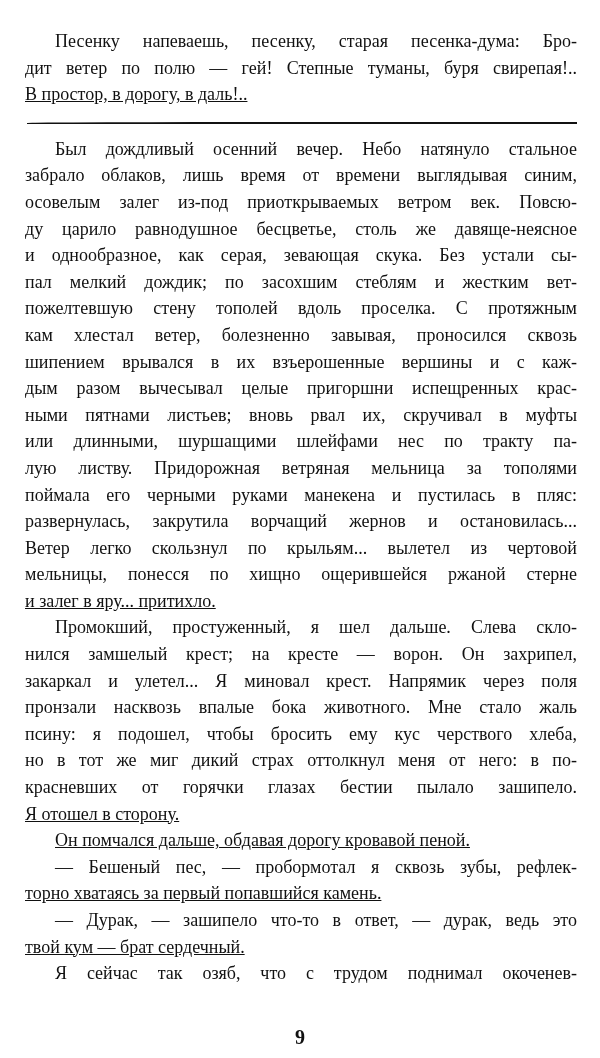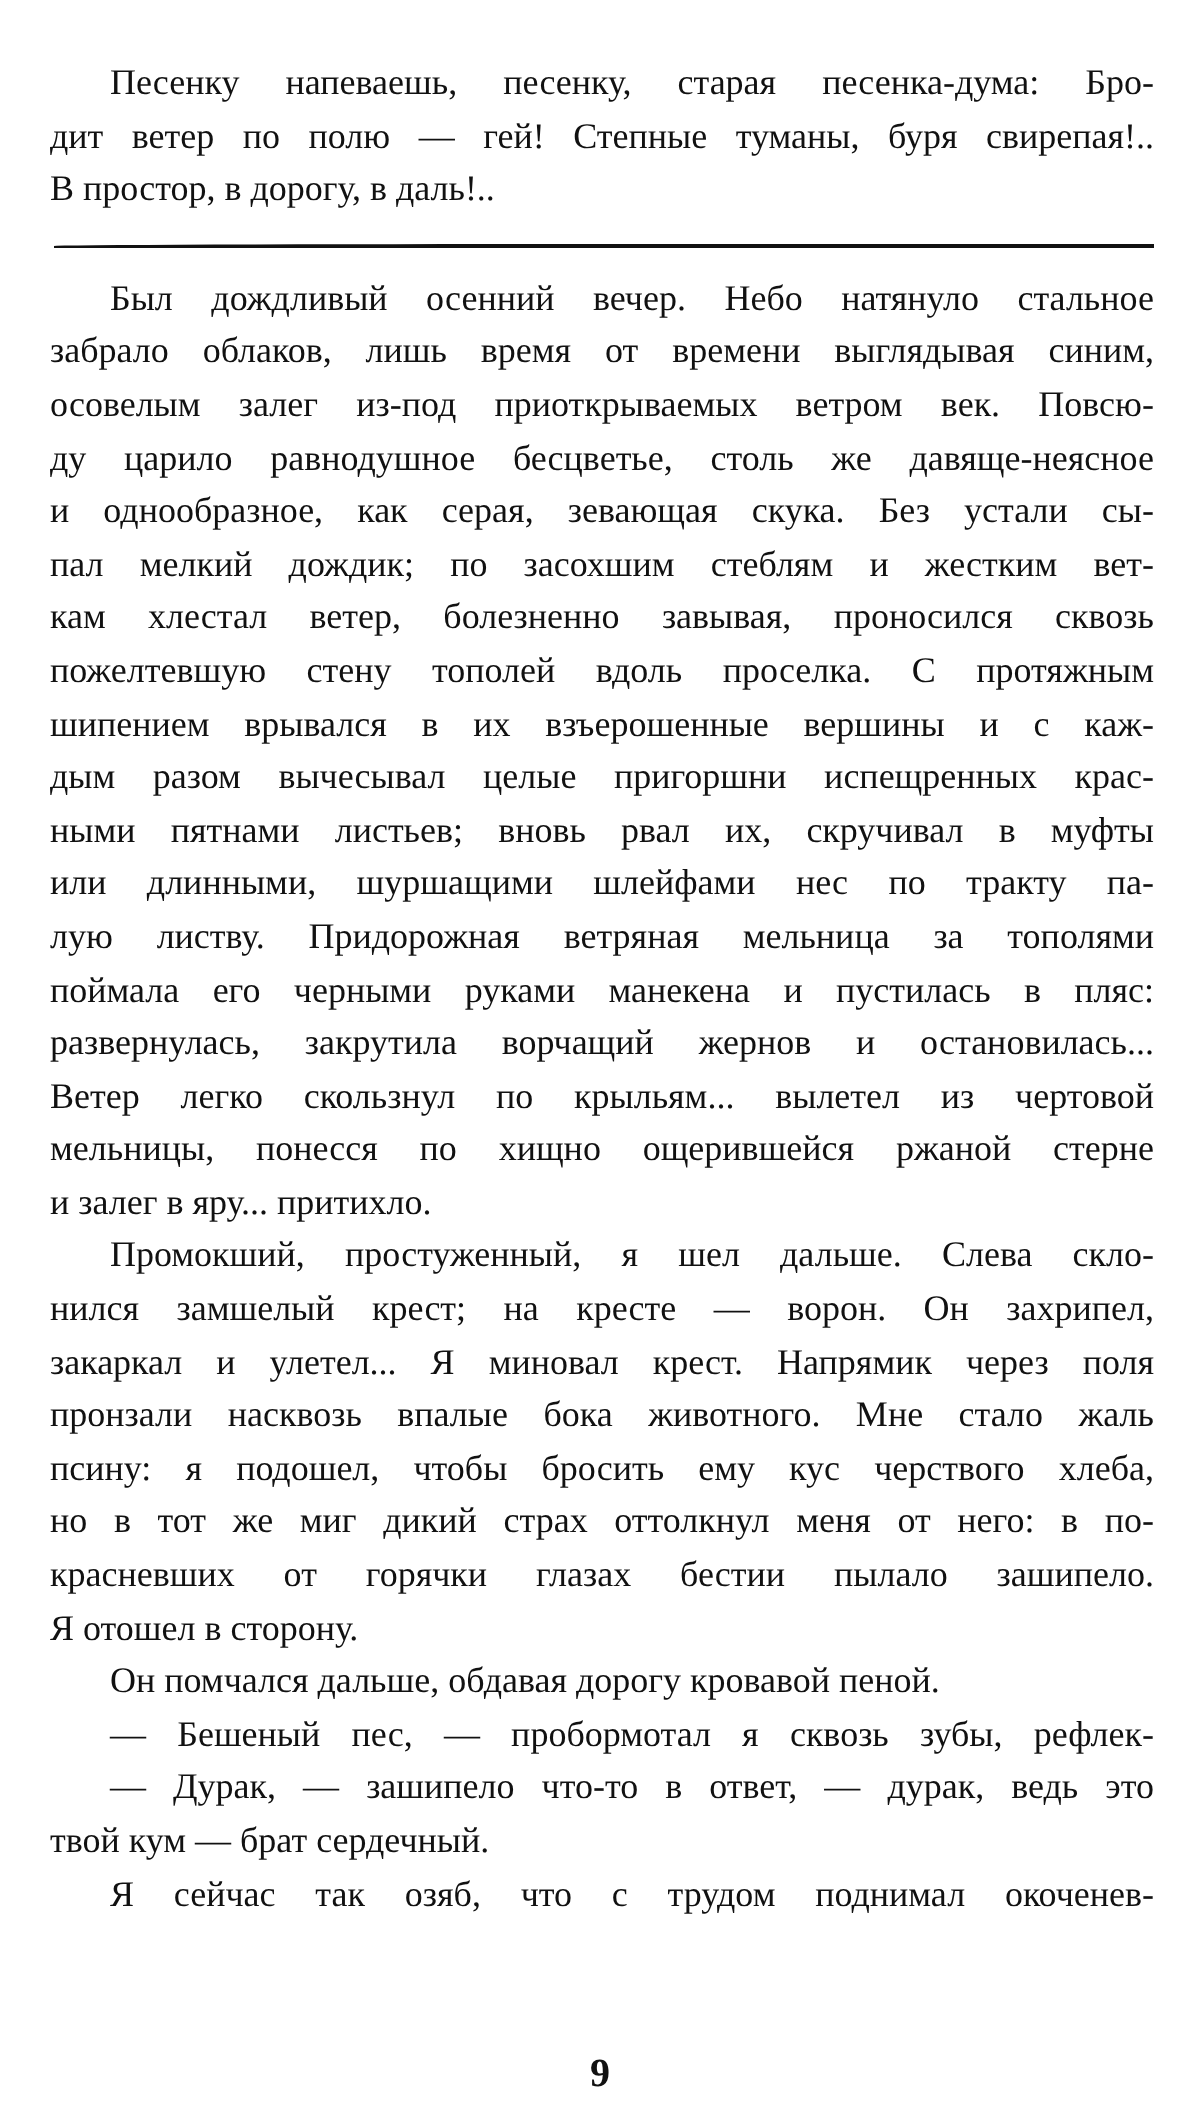--- a/index.html
+++ b/index.html
@@ -10,21 +10,21 @@
     }
     .page {
       position: absolute; left: 25px; top: 28px; width: 552px;
       font-size: 18px; line-height: 26.6px;
       text-align: justify;
     }
     .line {
       display: block; white-space: nowrap; text-align: justify;
       text-align-last: justify; height: 26.6px;
     }
-    .line.last { text-align-last: left; }
+    .line.last { text-align-last: left; text-decoration: underline; }
     .indent { padding-left: 30px; }
     .epigraph { margin-bottom: 0; }
     .divider {
       height: 0; border-top: 2px solid #111; margin: 14px 0 12px 2px;
       border-radius: 50% 0 0 0;
     }
     .pagenum {
       position: absolute; left: 0; right: 0; top: 1026px;
       text-align: center; font-size: 20px; font-weight: bold;
     }
@@ -39,41 +39,42 @@
     <span class="line last">В простор, в дорогу, в даль!..</span>
   </div>
   <div class="divider"></div>
   <div class="body">
     <span class="line indent">Был дождливый осенний вечер. Небо натянуло стальное</span>
     <span class="line">забрало облаков, лишь время от времени выглядывая синим,</span>
     <span class="line">осовелым залег из-под приоткрываемых ветром век. Повсю-</span>
     <span class="line">ду царило равнодушное бесцветье, столь же давяще-неясное</span>
     <span class="line">и однообразное, как серая, зевающая скука. Без устали сы-</span>
     <span class="line">пал мелкий дождик; по засохшим стеблям и жестким вет-</span>
+    <span class="line">пожелтевшую стену тополей вдоль проселка. С протяжным</span>
     <span class="line">кам хлестал ветер, болезненно завывая, проносился сквозь</span>
-    <span class="line">пожелтевшую стену тополей вдоль проселка. С протяжным</span>
     <span class="line">шипением врывался в их взъерошенные вершины и с каж-</span>
     <span class="line">дым разом вычесывал целые пригоршни испещренных крас-</span>
     <span class="line">ными пятнами листьев; вновь рвал их, скручивал в муфты</span>
     <span class="line">или длинными, шуршащими шлейфами нес по тракту па-</span>
     <span class="line">лую листву. Придорожная ветряная мельница за тополями</span>
     <span class="line">поймала его черными руками манекена и пустилась в пляс:</span>
     <span class="line">развернулась, закрутила ворчащий жернов и остановилась...</span>
     <span class="line">Ветер легко скользнул по крыльям... вылетел из чертовой</span>
     <span class="line">мельницы, понесся по хищно ощерившейся ржаной стерне</span>
     <span class="line last">и залег в яру... притихло.</span>
     <span class="line indent">Промокший, простуженный, я шел дальше. Слева скло-</span>
     <span class="line">нился замшелый крест; на кресте — ворон. Он захрипел,</span>
     <span class="line">закаркал и улетел... Я миновал крест. Напрямик через поля</span>
     <span class="line">пронзали насквозь впалые бока животного. Мне стало жаль</span>
     <span class="line">псину: я подошел, чтобы бросить ему кус черствого хлеба,</span>
     <span class="line">но в тот же миг дикий страх оттолкнул меня от него: в по-</span>
     <span class="line">красневших от горячки глазах бестии пылало зашипело.</span>
     <span class="line last">Я отошел в сторону.</span>
     <span class="line indent last">Он помчался дальше, обдавая дорогу кровавой пеной.</span>
     <span class="line indent">— Бешеный пес, — пробормотал я сквозь зубы, рефлек-</span>
+    <span class="line last">торно хватаясь за первый попавшийся камень.</span>
     <span class="line indent">— Дурак, — зашипело что-то в ответ, — дурак, ведь это</span>
     <span class="line last">твой кум — брат сердечный.</span>
     <span class="line indent">Я сейчас так озяб, что с трудом поднимал окоченев-</span>
   </div>
 </div>
 
 <div class="pagenum">9</div>
 
 </body></html>

